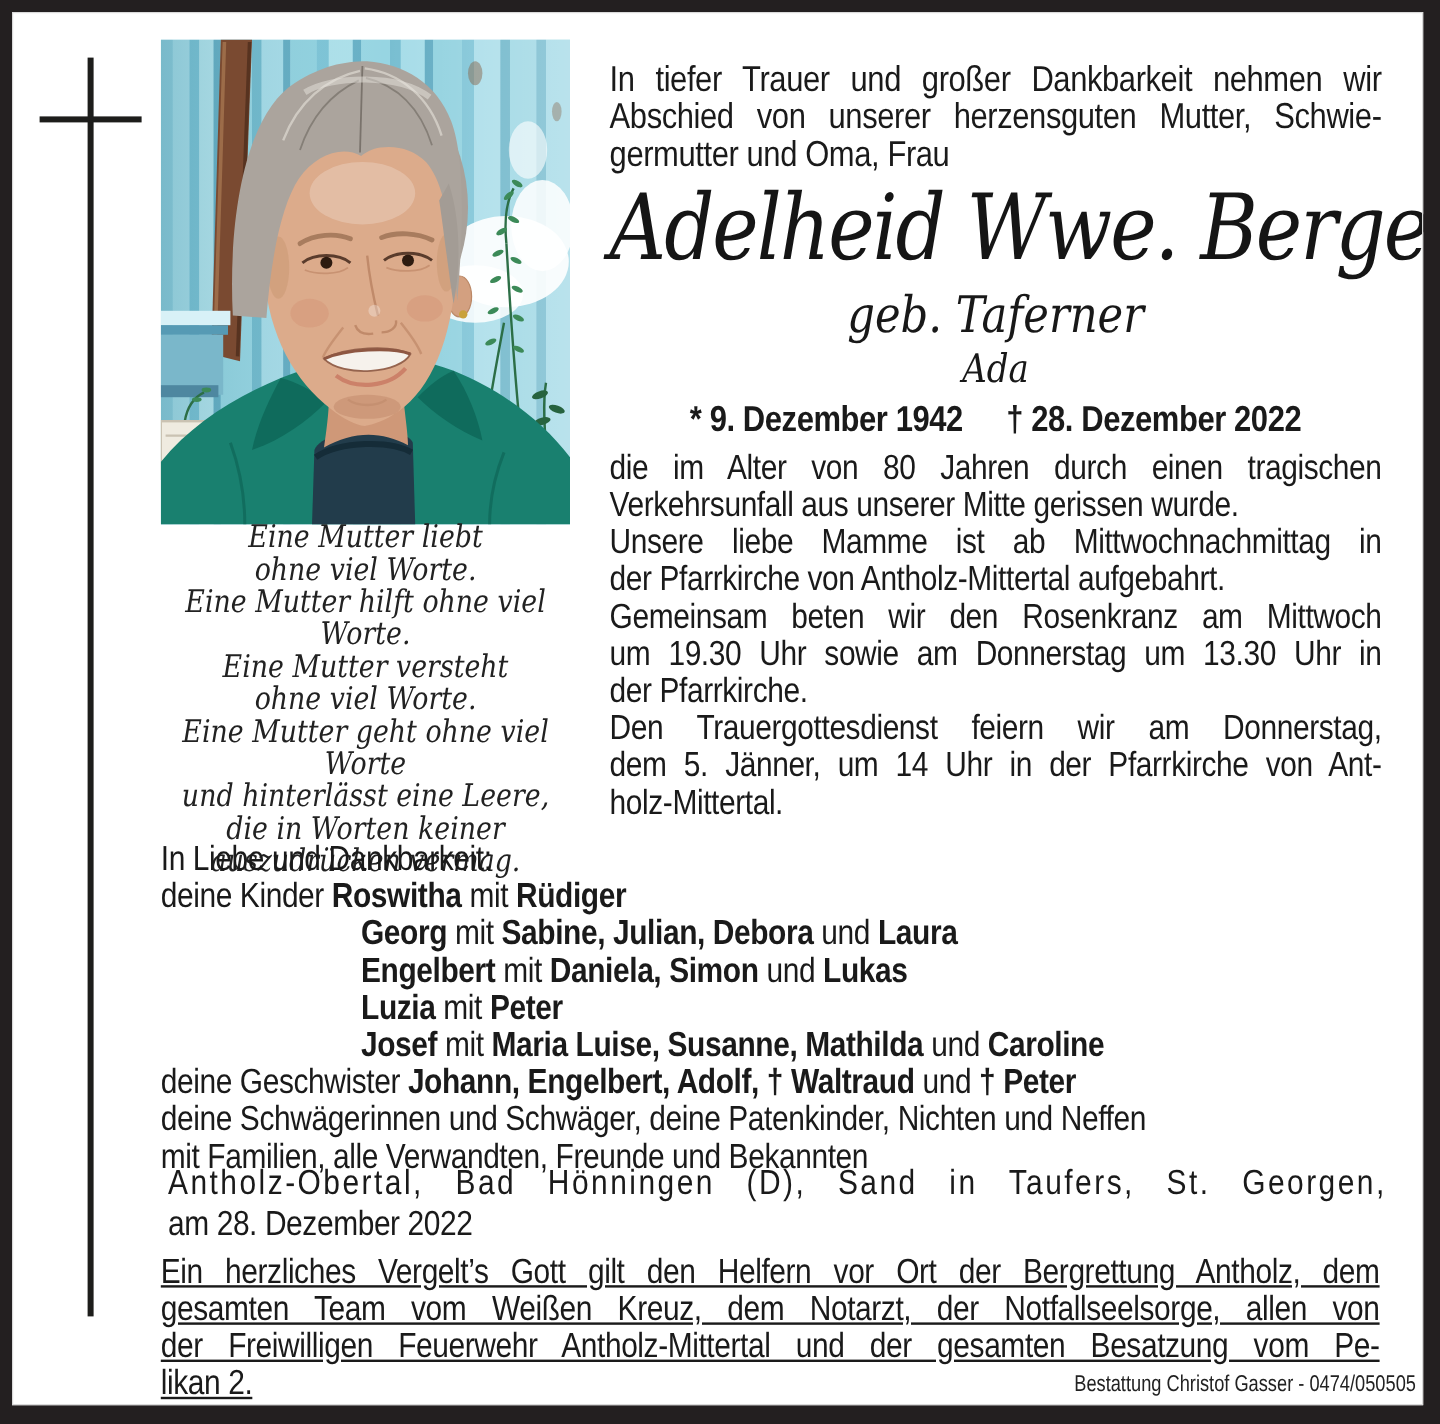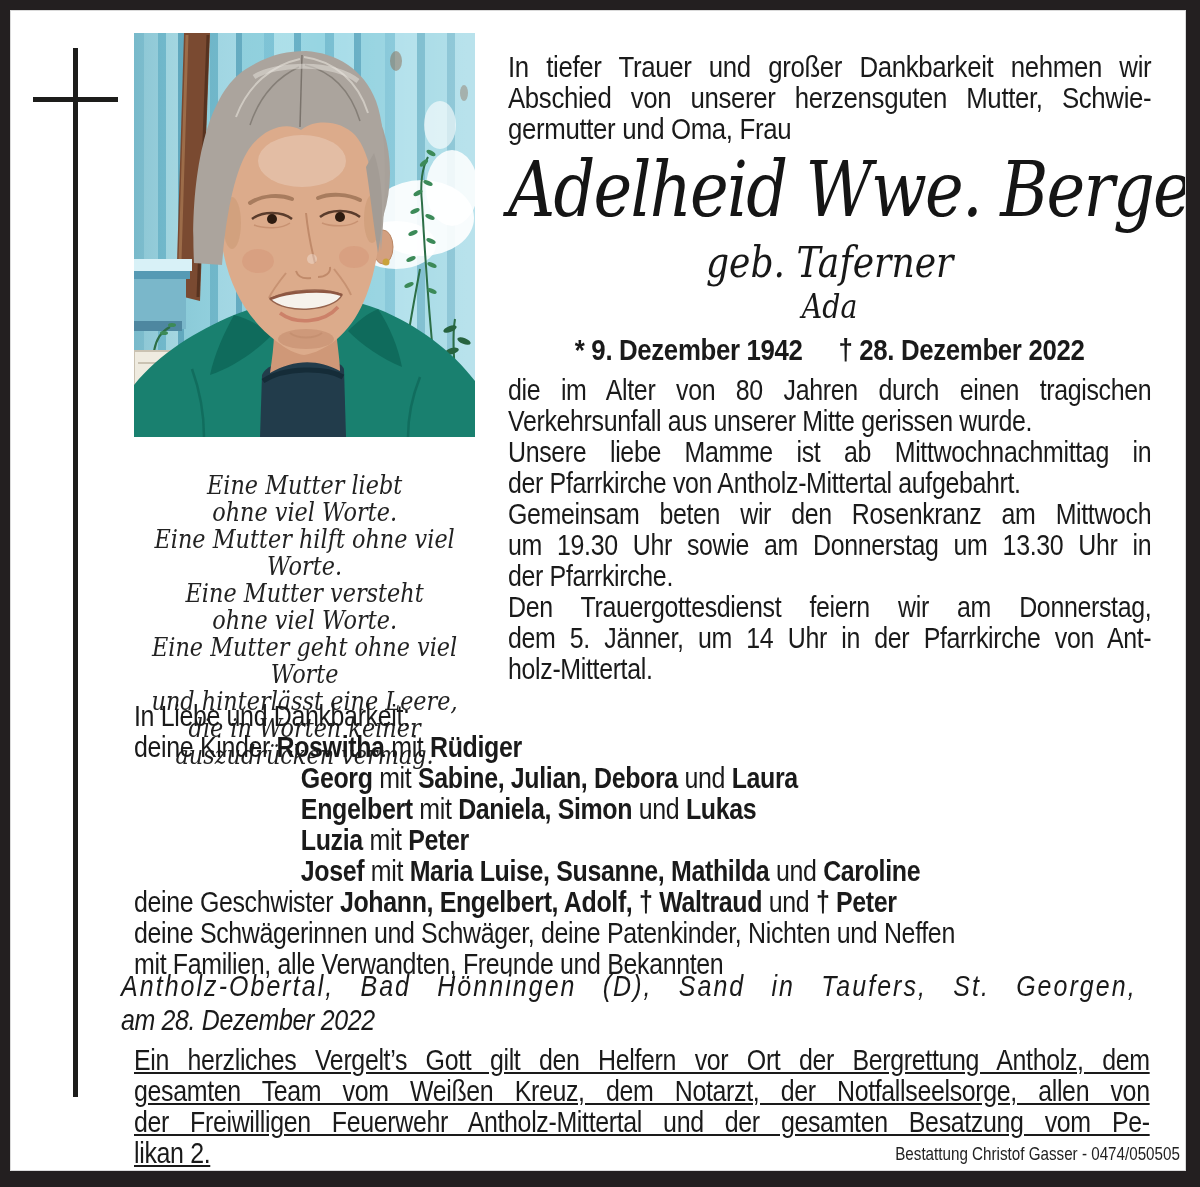--- a/index.html
+++ b/index.html
@@ -32,32 +32,32 @@
   .maiden{position:absolute;left:0;top:240px;width:100%;text-align:center;
         font-family:"DejaVu Serif",serif;font-style:italic;font-size:42px;line-height:46px;color:#181818;}
   .nick{position:absolute;left:0;top:289px;width:100%;text-align:center;
         font-family:"DejaVu Serif",serif;font-style:italic;font-size:33px;line-height:36px;color:#181818;}
   .dates{position:absolute;left:0;top:333px;width:100%;text-align:center;font-weight:bold;
         font-size:30px;line-height:33px;letter-spacing:-.4px;}
   .dates .death{margin-left:34px;}
   .ann{position:absolute;left:0;top:375px;width:100%;font-size:29px;line-height:31px;letter-spacing:-.4px;}
 
   
-  .poem{position:absolute;left:124px;top:472px;width:361px;}
+  .poem{position:absolute;left:124px;top:435px;width:361px;}
   .poem .cin{width:420px;text-align:center;font-family:"DejaVu Serif",serif;font-style:italic;
              font-size:26px;line-height:27px;color:#222;}
 
   
   .family{position:absolute;left:134px;top:701px;width:1020px;}
   .family .cin{width:1186px;font-size:29px;line-height:31px;letter-spacing:-.4px;}
   .ind{padding-left:194px;}
   .family b{font-weight:bold;}
 
   
-  .locs{position:absolute;left:121px;top:971px;width:1016px;font-style:italic;}
+  .locs{position:absolute;left:140px;top:971px;width:1016px;}
   .locs .cin{width:1181px;font-size:29px;line-height:30px;letter-spacing:-.4px;}
   .locs .sp{letter-spacing:2.4px;text-align:justify;text-align-last:justify;}
   .locs .l2{margin-top:4px;}
 
   
   .thanks{position:absolute;left:134px;top:1045px;width:1016px;text-decoration:underline;}
   .thanks .cin{width:1181px;font-size:29px;line-height:31px;letter-spacing:-.4px;}
 
   
   .credit{position:absolute;top:1143px;right:20px;font-size:19px;line-height:22px;color:#222;

